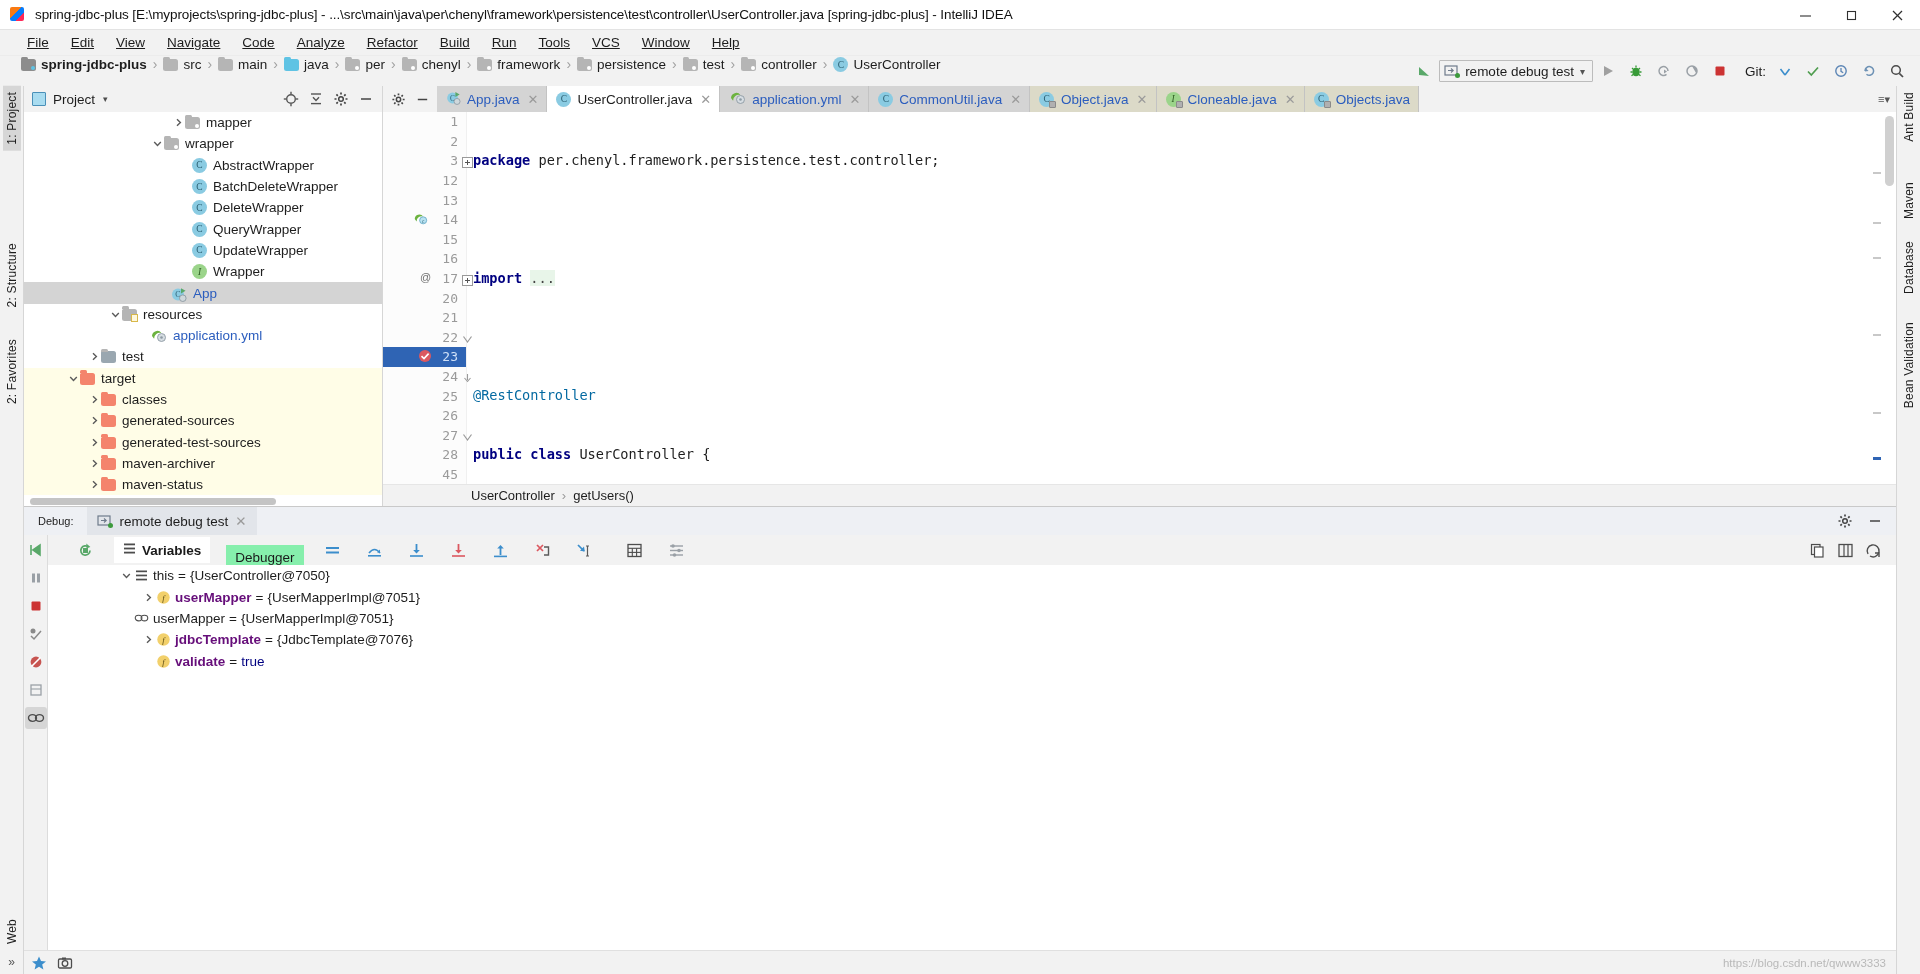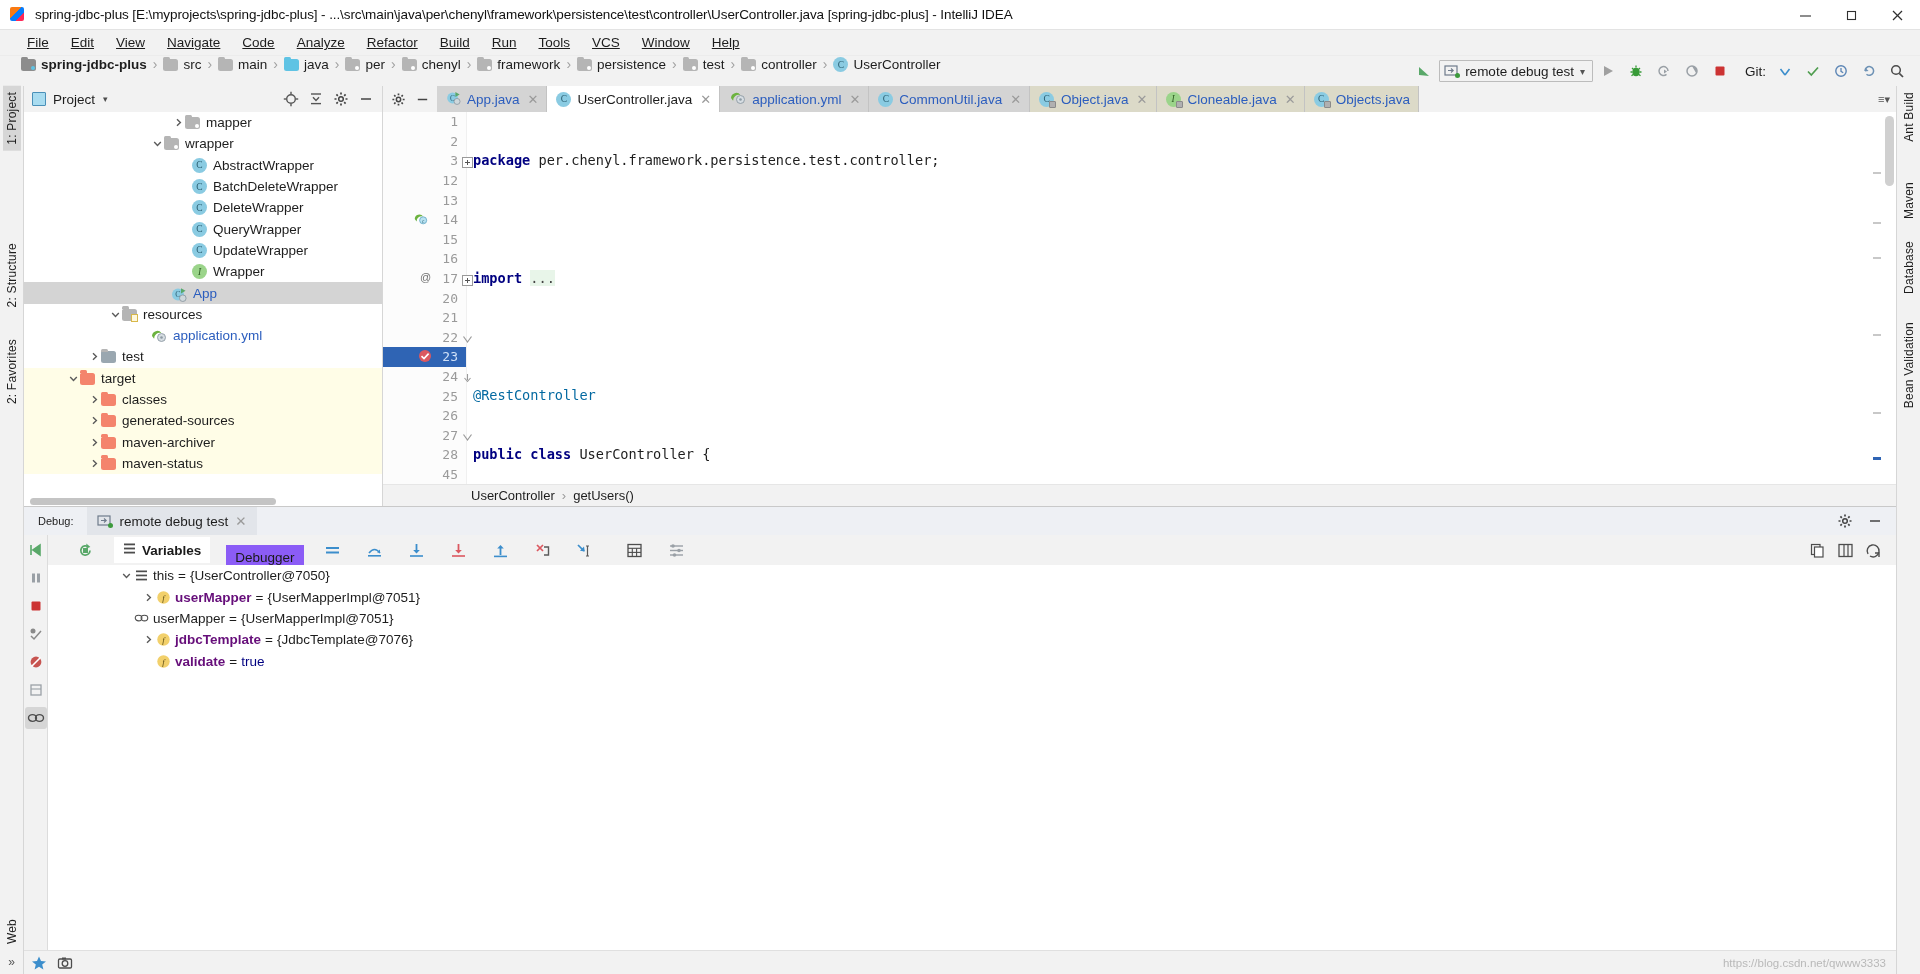--- a/index.html
+++ b/index.html
@@ -171,21 +171,21 @@
   .dbg-tab {
     margin-left:14px; height:28px; display:flex; align-items:center; gap:7px;
     padding:0 10px; background:#e2e5ea; font-size:13.5px; color:#1d1d1d;
   }
   .dbg-header-right { position:absolute; right:8px; top:0; height:28px; display:flex; align-items:center; gap:4px; }
 
   .dbg-toolbar { height:30px; flex:0 0 30px; display:flex; align-items:center; background:#f2f2f2; gap:16px; padding-left:24px; }
   .dbg-tool { width:26px;height:26px;display:flex;align-items:center;justify-content:center;border-radius:3px; }
   .seg-tab { display:flex; align-items:center; gap:6px; height:26px; padding:0 9px; font-size:13.5px; }
   .seg-tab.active { background:#ffffff; font-weight:bold; }
-  .seg-tab.inactive { background:#8b5cf6;margin-top:15px; }
+  .seg-tab.inactive { background:#86efac;margin-top:15px; }
   .dbg-toolbar-right { margin-left:auto; display:flex; align-items:center; gap:2px; padding-right:10px; }
 
   .vars { flex:1 1 auto; background:#ffffff; position:relative; overflow:hidden; }
   .vrow { height:21.4px; display:flex; align-items:center; font-size:13.5px; white-space:nowrap; padding-left:6px; }
   .vtwist { width:16px; flex:0 0 16px; display:flex; align-items:center; justify-content:center; color:#5a5a5a; }
   .vic { width:15px; height:15px; flex:0 0 15px; margin-right:4px; display:flex; align-items:center; justify-content:center; }
   .vname { color:#660e7a; font-weight:bold; }
   .vname.plain { color:#1d1d1d; font-weight:normal; }
   .veq { color:#1d1d1d; margin:0 4px; }
   .vval { color:#1d1d1d; }
@@ -587,20 +587,31 @@
             <div class="trow inTarget" style="padding-left:63px">
               <span class="twist">
                   <svg width="9" height="9" viewBox="0 0 9 9">
                     <path d="M3 1.2 L6.4 4.5 L3 7.8" fill="none" stroke="#5a5a5a" stroke-width="1.4"></path>
                   </svg>
                 </span>
               <span class="ficon">
                   <span class="folder orange"></span>
                 </span>
               <span class="tlabel">generated-sources</span>
+            </div>
+            <div class="trow inTarget" style="padding-left:63px">
+              <span class="twist">
+                  <svg width="9" height="9" viewBox="0 0 9 9">
+                    <path d="M3 1.2 L6.4 4.5 L3 7.8" fill="none" stroke="#5a5a5a" stroke-width="1.4"></path>
+                  </svg>
+                </span>
+              <span class="ficon">
+                  <span class="folder orange"></span>
+                </span>
+              <span class="tlabel">generated-test-sources</span>
             </div>
             <div class="trow inTarget" style="padding-left:63px">
               <span class="twist">
                   <svg width="9" height="9" viewBox="0 0 9 9">
                     <path d="M3 1.2 L6.4 4.5 L3 7.8" fill="none" stroke="#5a5a5a" stroke-width="1.4"></path>
                   </svg>
                 </span>
               <span class="ficon">
                   <span class="folder orange"></span>
                 </span>

